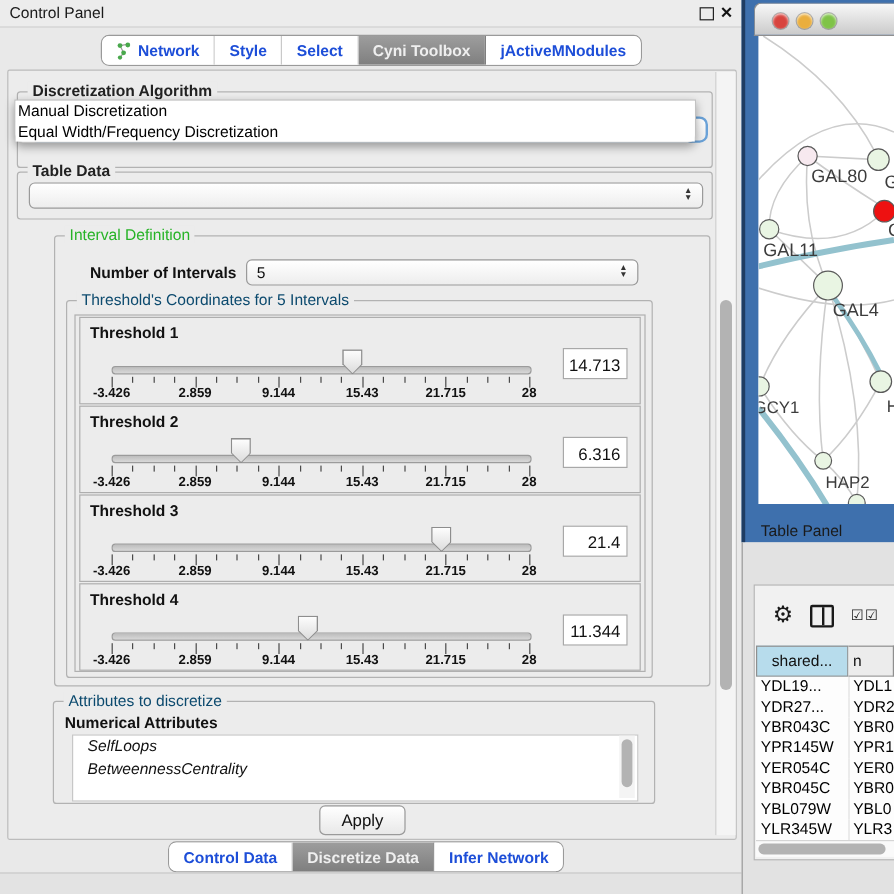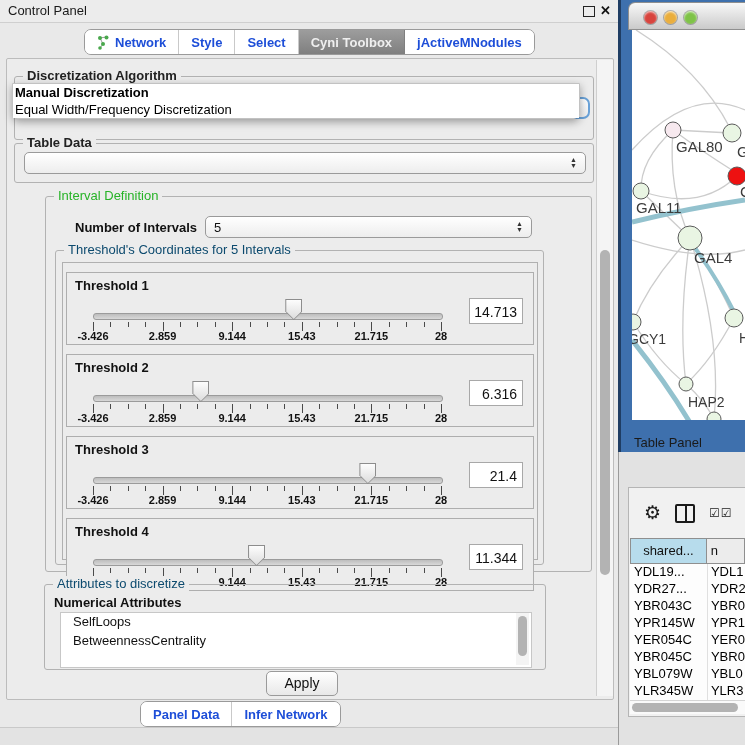--- a/index.html
+++ b/index.html
@@ -26,38 +26,38 @@
   .gt-green{color:#27b327;}
   .gt-blue{color:#0c4a6e;}
 
   .combo{position:absolute;height:22px;border:1px solid #9a9a9a;border-radius:5px;background:linear-gradient(#ffffff,#ededed);font-size:13px;color:#111;line-height:22px;padding-left:8px;box-sizing:border-box;}
   .spinner{position:absolute;right:8px;top:0;height:100%;display:flex;flex-direction:column;justify-content:center;line-height:6px;font-size:7px;color:#333;}
 
   
   #algo-popup{left:12px;top:83px;width:566px;background:#ffffff;border:1px solid #c2c2c2;border-radius:0 0 7px 7px;box-shadow:0 3px 8px rgba(0,0,0,.35);z-index:50;}
   #algo-ph{height:17px;text-align:center;color:#b3b3b3;font-size:13px;line-height:17px;}
   .algo-opt{height:17px;font-size:13px;line-height:17px;color:#000;padding-left:2px;background:#fff;}
-  .algo-opt.bold{font-weight:bold;}
+  .algo-opt.bold{font-weight:normal;}
 
   
   #thr-list{left:62px;top:262px;width:474px;height:296px;border:1px solid #b0b0b0;background:#ececec;}
-  .thr-item{position:relative;width:466px;height:71px;margin:9px auto 1px auto;border:1px solid #aeaeae;background:#ececec;}
+  .thr-item{position:relative;width:466px;height:71px;margin:1px auto 1px auto;border:1px solid #aeaeae;background:#ececec;}
   .thr-label{position:absolute;left:8px;top:5px;font-size:13px;font-weight:bold;color:#111;}
   .thr-track{position:absolute;left:26px;top:40px;width:348px;height:5px;background:linear-gradient(#bdbdbd,#d8d8d8);border:1px solid #9b9b9b;border-radius:3px;}
   .thr-thumbzone{position:absolute;left:26px;top:26px;width:348px;height:22px;}
   .thumb-o{position:absolute;width:17px;height:21px;background:#8d8d8d;clip-path:polygon(0 0,100% 0,100% 60%,50% 100%,0 60%);}
   .thumb-i{position:absolute;inset:1px;background:linear-gradient(#fdfdfd,#dcdcdc);clip-path:polygon(0 0,100% 0,100% 60%,50% 100%,0 60%);}
   .thr-ruler{position:absolute;left:26px;top:49px;width:348px;height:10px;}
   .tick{position:absolute;top:0;width:1px;background:#4a4a4a;}
   .thr-axislabels{position:absolute;left:26px;top:57px;width:348px;height:12px;}
   .axlab{position:absolute;transform:translateX(-50%);font-size:11px;font-weight:bold;color:#111;white-space:nowrap;}
   .thr-value{position:absolute;right:10px;top:25px;width:54px;height:26px;background:#fff;border:1px solid #a8a8a8;font-size:14px;color:#111;text-align:right;line-height:26px;padding-right:5px;box-sizing:border-box;}
 
   
-  #attr-listbox{left:60px;top:612px;width:470px;height:54px;background:#fff;border:1px solid #c7c7c7;overflow:hidden;}
+  #attr-listbox{left:60px;top:612px;width:470px;height:54px;background:#fff;border:1px solid #c7c7c7;overflow:hidden;font-style:italic;}
   .attr-item{font-size:13px;color:#111;padding:1px 0 1px 12px;height:17px;}
   #attr-scroll{left:516px;top:613px;width:13px;height:52px;background:#f4f4f4;}
   #attr-thumb{left:2px;top:3px;width:9px;height:40px;background:#b3b3b3;border-radius:5px;}
 
   #apply-btn{left:266px;top:671px;width:70px;height:23px;border:1px solid #9a9a9a;border-radius:5px;background:linear-gradient(#ffffff,#e8e8e8);font-size:14px;color:#111;text-align:center;line-height:22px;}
 
   
   #main-scroll{left:596px;top:60px;width:16px;height:636px;background:#f4f4f4;border-left:1px solid #cfcfcf;}
   #main-thumb{left:3px;top:190px;width:10px;height:325px;background:#b3b3b3;border-radius:6px;}
 
@@ -345,21 +345,24 @@
 
   <div class="abs" id="apply-btn">Apply</div>
 
   <div class="abs" id="main-scroll">
       <div class="abs" id="main-thumb"></div>
     </div>
 
   <div class="abs" style="left:140px;top:701px;">
     <div class="tabstrip" id="bottom-tabs">
         <div class="tab">
-          <span>Panel Data</span>
+          <span>Control Data</span>
+        </div>
+        <div class="tab sel">
+          <span>Discretize Data</span>
         </div>
         <div class="tab">
           <span>Infer Network</span>
         </div>
       </div>
   </div>
   <div class="abs" id="bottom-strip"></div>
 
   <div class="abs" id="net-frame"></div>
   <div class="abs" id="net-titlebar">

